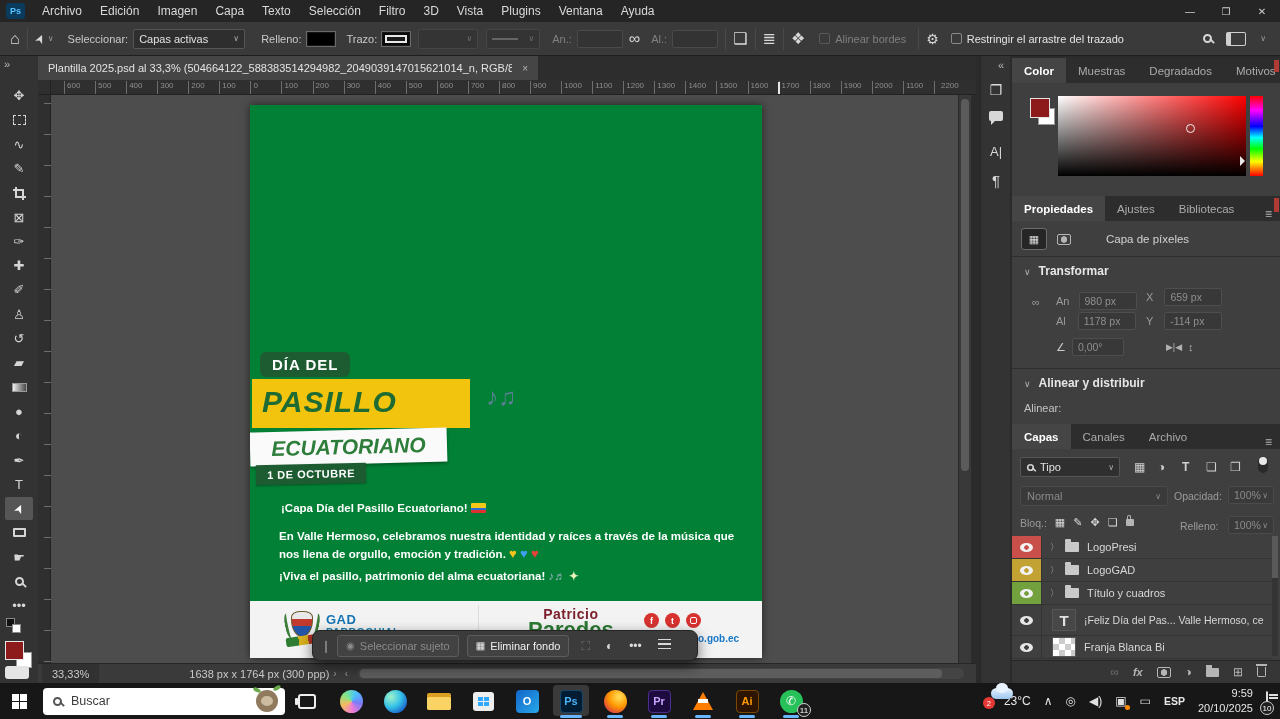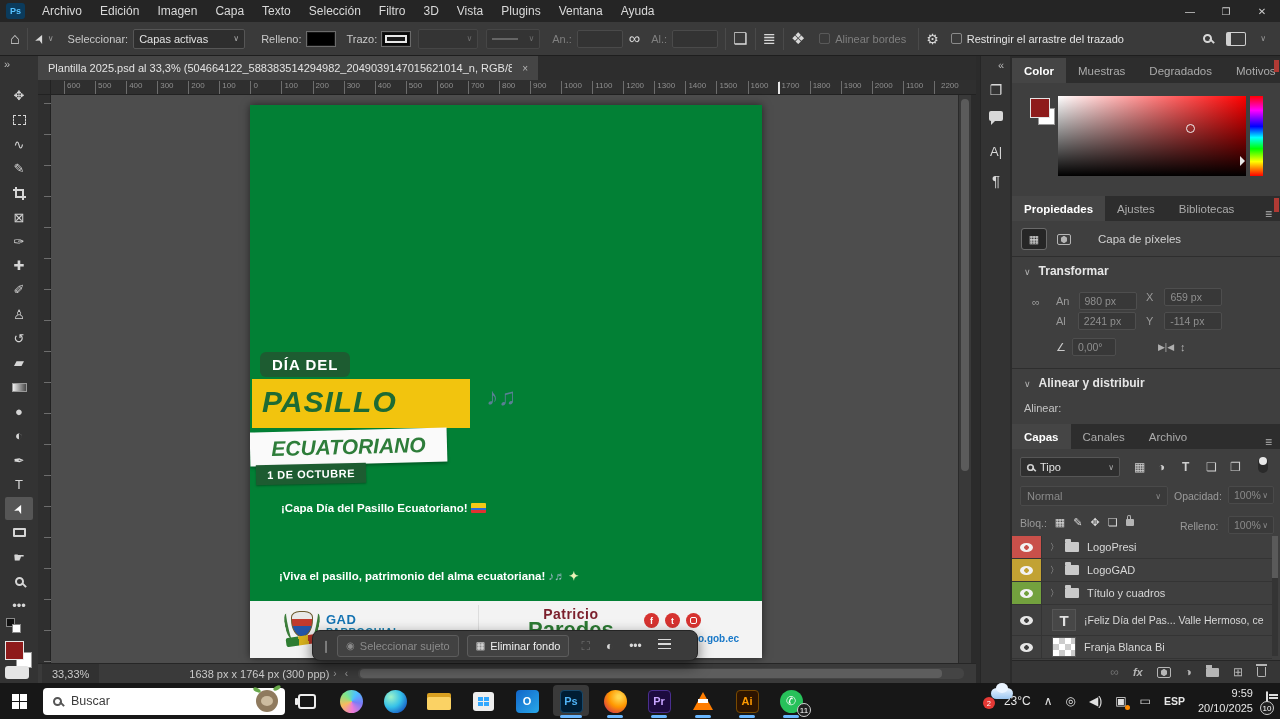--- a/index.html
+++ b/index.html
@@ -413,20 +413,25 @@
       <span id="title-text" style="color: rgb(30, 107, 52);">PASILLO</span>
       <span id="title-notes" style="color: rgb(91, 127, 149);">♪♫</span>
     </div>
     <div id="subtitle-strip">
       <span id="subtitle-text" style="color: rgb(46, 125, 58);">ECUATORIANO</span>
     </div>
     <div id="date-strip" style="background: rgb(29, 92, 49);">
       <span id="date-text">1 DE OCTUBRE</span>
     </div>
     <div class="body-line" id="line1"><span>¡Capa Día del Pasillo Ecuatoriano!</span><span class="ec-flag"></span></div>
+    <div class="body-line" id="line2"><span>En Valle Hermoso, celebramos nuestra identidad y raíces a través de la música que nos llena de orgullo, emoción y tradición.</span>
+      <span class="heart h-y">♥</span>
+      <span class="heart h-b">♥</span>
+      <span class="heart h-r">♥</span>
+    </div>
     <div class="body-line" id="line3"><span>¡Viva el pasillo, patrimonio del alma ecuatoriana!</span>
       <span class="line3-icons">♪♬</span>
       <span class="sparkle">✦</span>
     </div>
     <div id="poster-footer">
       <div id="shield">
         <span class="laurel-l"></span>
           <span class="laurel-r"></span>
         <span class="body"></span>
           <span class="banner"></span>
@@ -511,32 +516,32 @@
         <span class="ptab active">Propiedades</span>
         <span class="ptab">Ajustes</span>
         <span class="ptab">Bibliotecas</span>
         <span class="pmenu">≡</span>
       </div>
     <div class="prow" style="left:10px;top:33px;display:flex;gap:6px;align-items:center">
       <span class="pbtn sel">▦</span>
       <span class="pbtn">
           <span class="mask-ic"></span>
         </span>
-      <span style="margin-left:16px;color:#d2d2d2;font-size:11.5px">Capa de píxeles</span>
+      <span style="margin-left:24px;color:#d2d2d2;font-size:11.5px">Capa de píxeles</span>
     </div>
     <div class="hr" style="top:60px"></div>
     <div class="prow" style="left:12px;top:68px"><span class="sec-chev">∨</span><span class="sec-head">Transformar</span></div>
     <span class="prow icon" style="left:20px;top:100px;color:#9a9a9a">∞</span>
     <div class="prow" style="left:44px;top:96px"><span class="field-label">An</span> <span class="field-box" style="margin-left:6px">980 px</span></div>
     <div class="prow" style="left:134px;top:92px"><span class="field-label">X</span> <span class="field-box" style="margin-left:8px">659 px</span></div>
-    <div class="prow" style="left:44px;top:116px"><span class="field-label">Al</span> <span class="field-box" style="margin-left:9px">2241 px</span></div>
+    <div class="prow" style="left:44px;top:116px"><span class="field-label">Al</span> <span class="field-box" style="margin-left:9px">1178 px</span></div>
     <div class="prow" style="left:134px;top:116px"><span class="field-label">Y</span> <span class="field-box" style="margin-left:8px">-114 px</span></div>
     <div class="prow" style="left:44px;top:142px;display:flex;align-items:center;gap:6px">
       <span>∠</span>
-      <span class="field-box" style="width:44px">
+      <span class="field-box" style="width:52px">
           <span>0,00°</span>
         </span>
       <span style="margin-left:36px;color:#b0b0b0;font-size:9px">▶|◀</span>
       <span style="color:#b0b0b0">↕</span>
     </div>
     <div class="hr" style="top:172px"></div>
     <div class="prow" style="left:12px;top:180px"><span class="sec-chev">∨</span><span class="sec-head">Alinear y distribuir</span></div>
     <div class="prow" style="left:12px;top:206px;color:#c4c4c4">Alinear:</div>
   </div>
 

